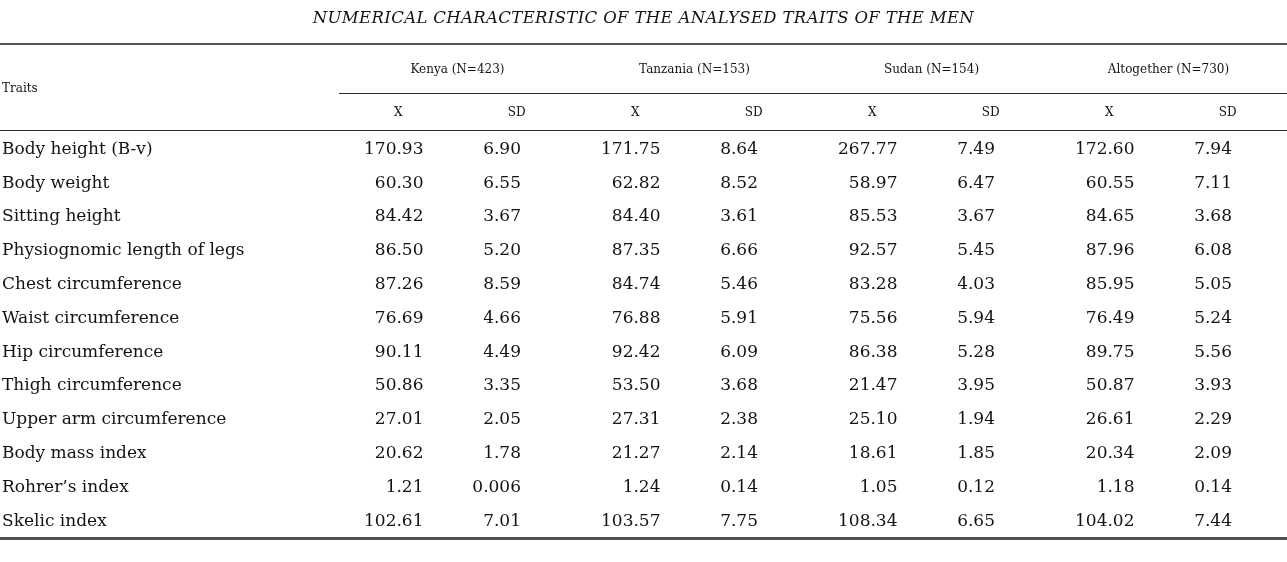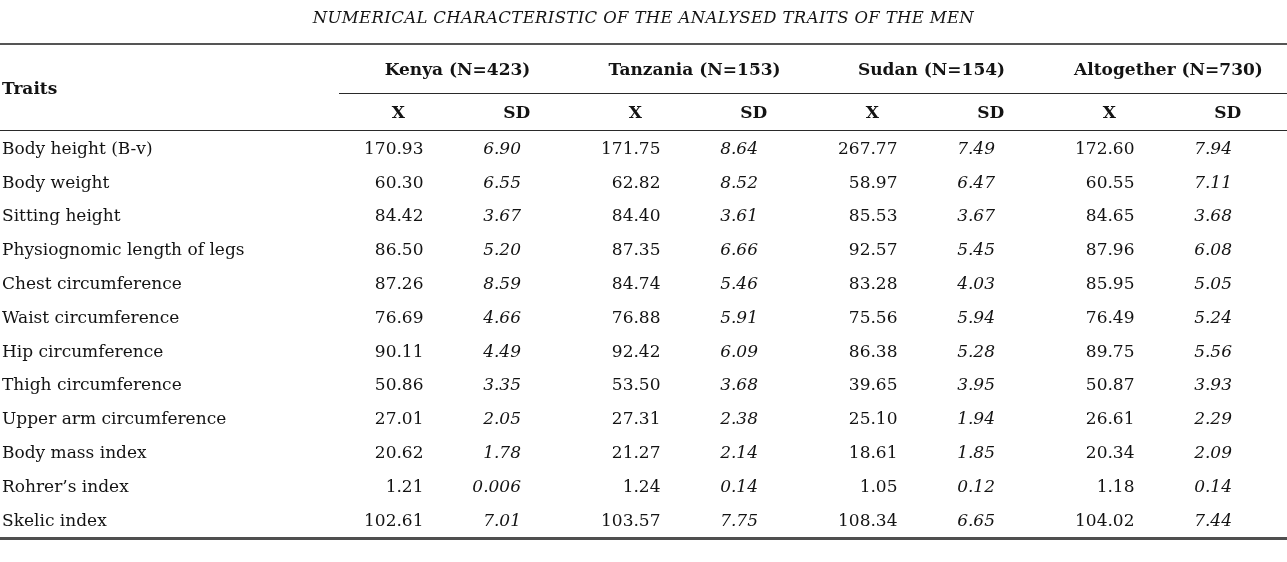--- a/index.html
+++ b/index.html
@@ -37,22 +37,22 @@
     table-layout: fixed;
     width: 1287px;
     margin-top: 15px;
     border-top: 2.5px solid #555555;
     border-bottom: 3px solid #4f4f4f;
   }
   col.c-trait { width: 339px; }
   
 
   thead th {
-    font-weight: bold;
-    font-size: 17px;
+    font-weight: normal;
+    font-size: 12px;
     padding: 0;
   }
   thead { border-bottom: 1.5px solid #2a2a2a; }
 
   th.traits-head {
     text-align: left;
     vertical-align: middle;
     padding-left: 2px;
     margin-top: 36px;
   }
@@ -74,21 +74,21 @@
     padding: 0;
     vertical-align: middle;
     white-space: nowrap;
   }
   td.trait {
     text-align: left;
     padding-left: 2px;
   }
   td.num { text-align: right; }
   td.x  { padding-right: 34px; }
-  td.sd { padding-right: 55px; font-style: italic; }
+  td.sd { padding-right: 55px; }
 </style>
 </head>
 <body>
 
 <div class="caption">
   <div class="subtitle">NUMERICAL CHARACTERISTIC OF THE ANALYSED TRAITS OF THE MEN</div>
 </div>
 
 <table class="data-table">
   <colgroup>
@@ -201,21 +201,21 @@
         <td class="num sd">5.28</td>
         <td class="num x">89.75</td>
         <td class="num sd">5.56</td>
       </tr>
       <tr>
         <td class="trait">Thigh circumference</td>
         <td class="num x">50.86</td>
         <td class="num sd">3.35</td>
         <td class="num x">53.50</td>
         <td class="num sd">3.68</td>
-        <td class="num x">39.65</td>
+        <td class="num x">21.47</td>
         <td class="num sd">3.95</td>
         <td class="num x">50.87</td>
         <td class="num sd">3.93</td>
       </tr>
       <tr>
         <td class="trait">Upper arm circumference</td>
         <td class="num x">27.01</td>
         <td class="num sd">2.05</td>
         <td class="num x">27.31</td>
         <td class="num sd">2.38</td>

